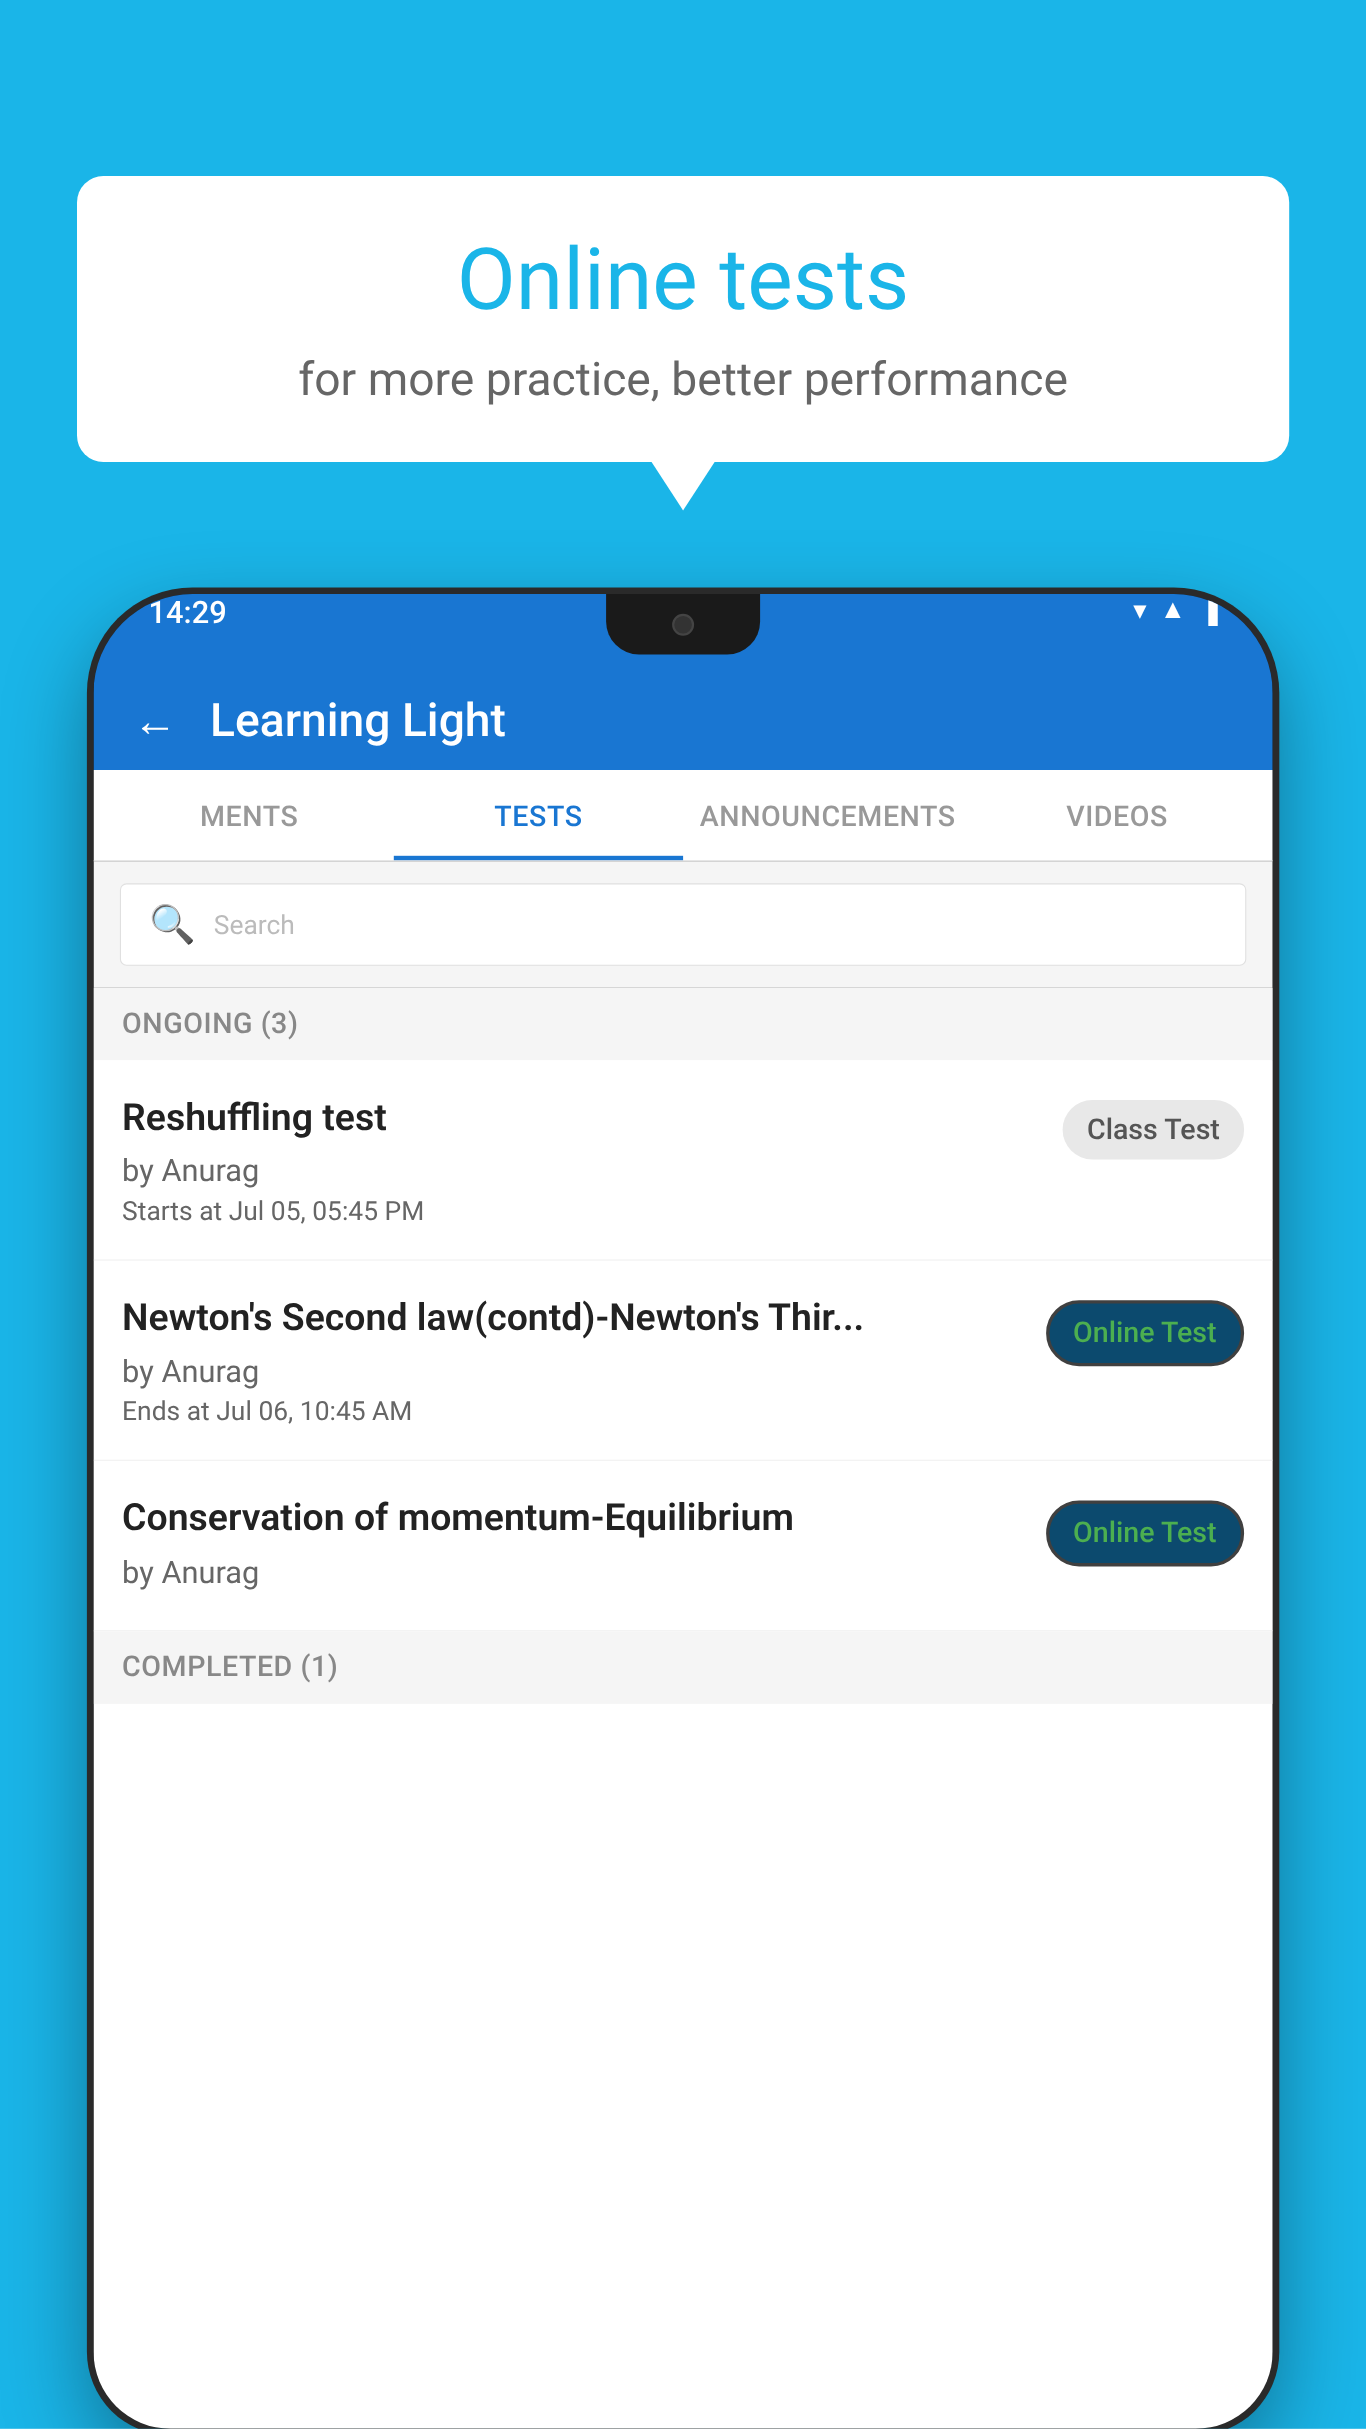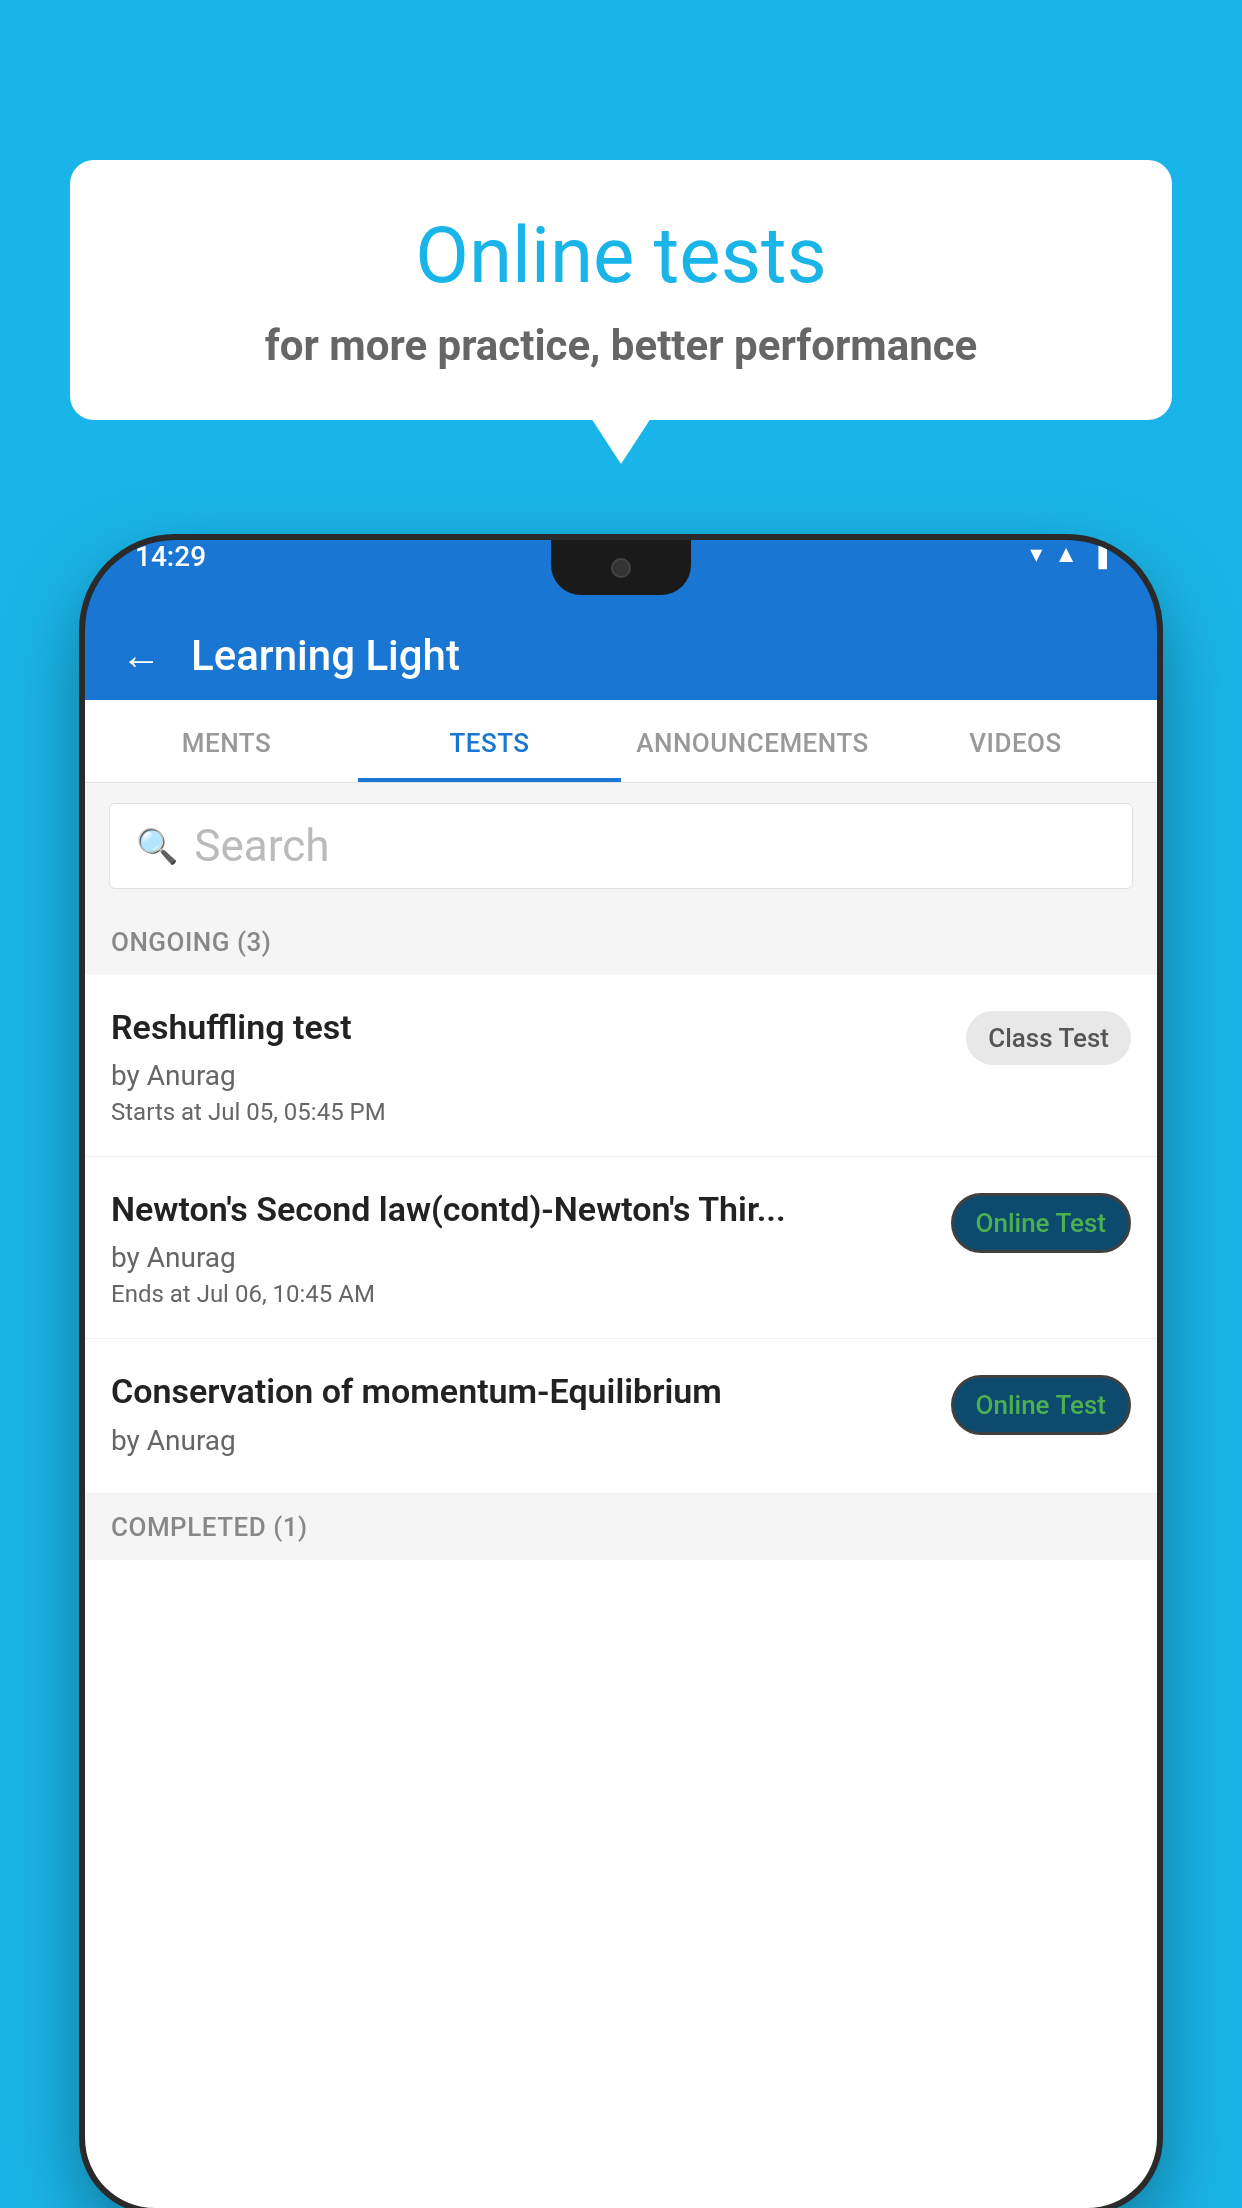--- a/index.html
+++ b/index.html
@@ -41,21 +41,21 @@
     .bubble-title {
       font-size: 78px;
       color: #1ab5e8;
       font-weight: 400;
       margin-bottom: 20px;
     }
 
     .bubble-subtitle {
       font-size: 42px;
       color: #666;
-      font-weight: 700;
+      font-weight: 400;
     }
 
     
     .phone-shell {
       position: absolute;
       top: 540px;
       left: 85px;
       right: 85px;
       bottom: 0px;
       background: #1a1a1a;
@@ -199,21 +199,21 @@
       gap: 16px;
       border: 1px solid #e0e0e0;
     }
 
     .search-icon {
       color: #999;
       font-size: 34px;
     }
 
     .search-text {
-      font-size: 44px;
+      font-size: 24px;
       color: #bbb;
     }
 
     
     .section-header {
       background: #f5f5f5;
       padding: 18px 26px;
       font-size: 26px;
       color: #888;
       font-weight: 500;

